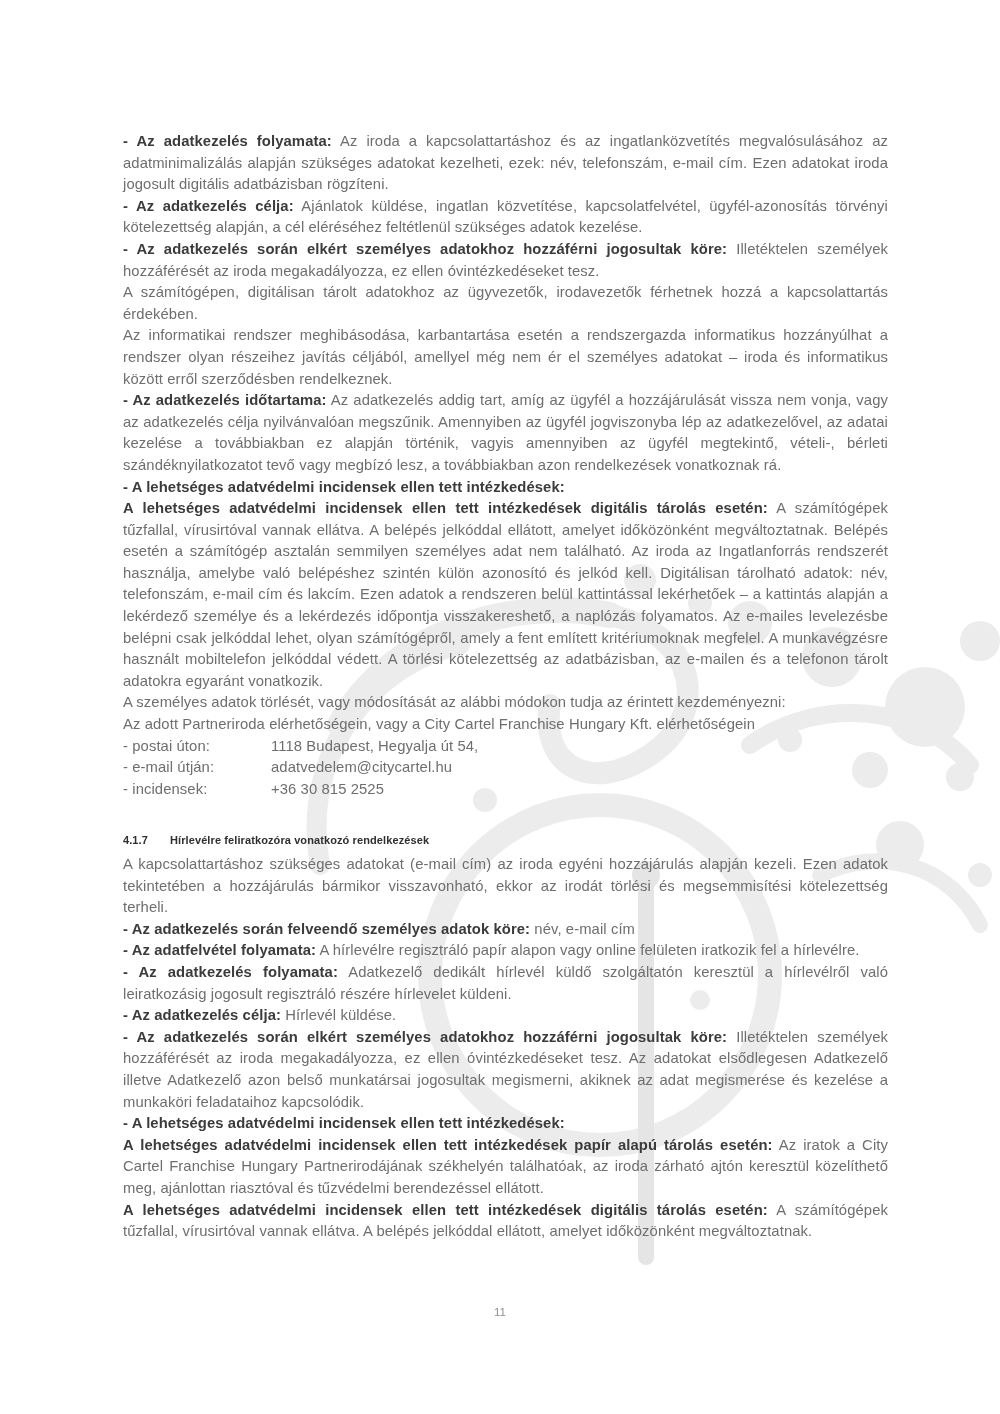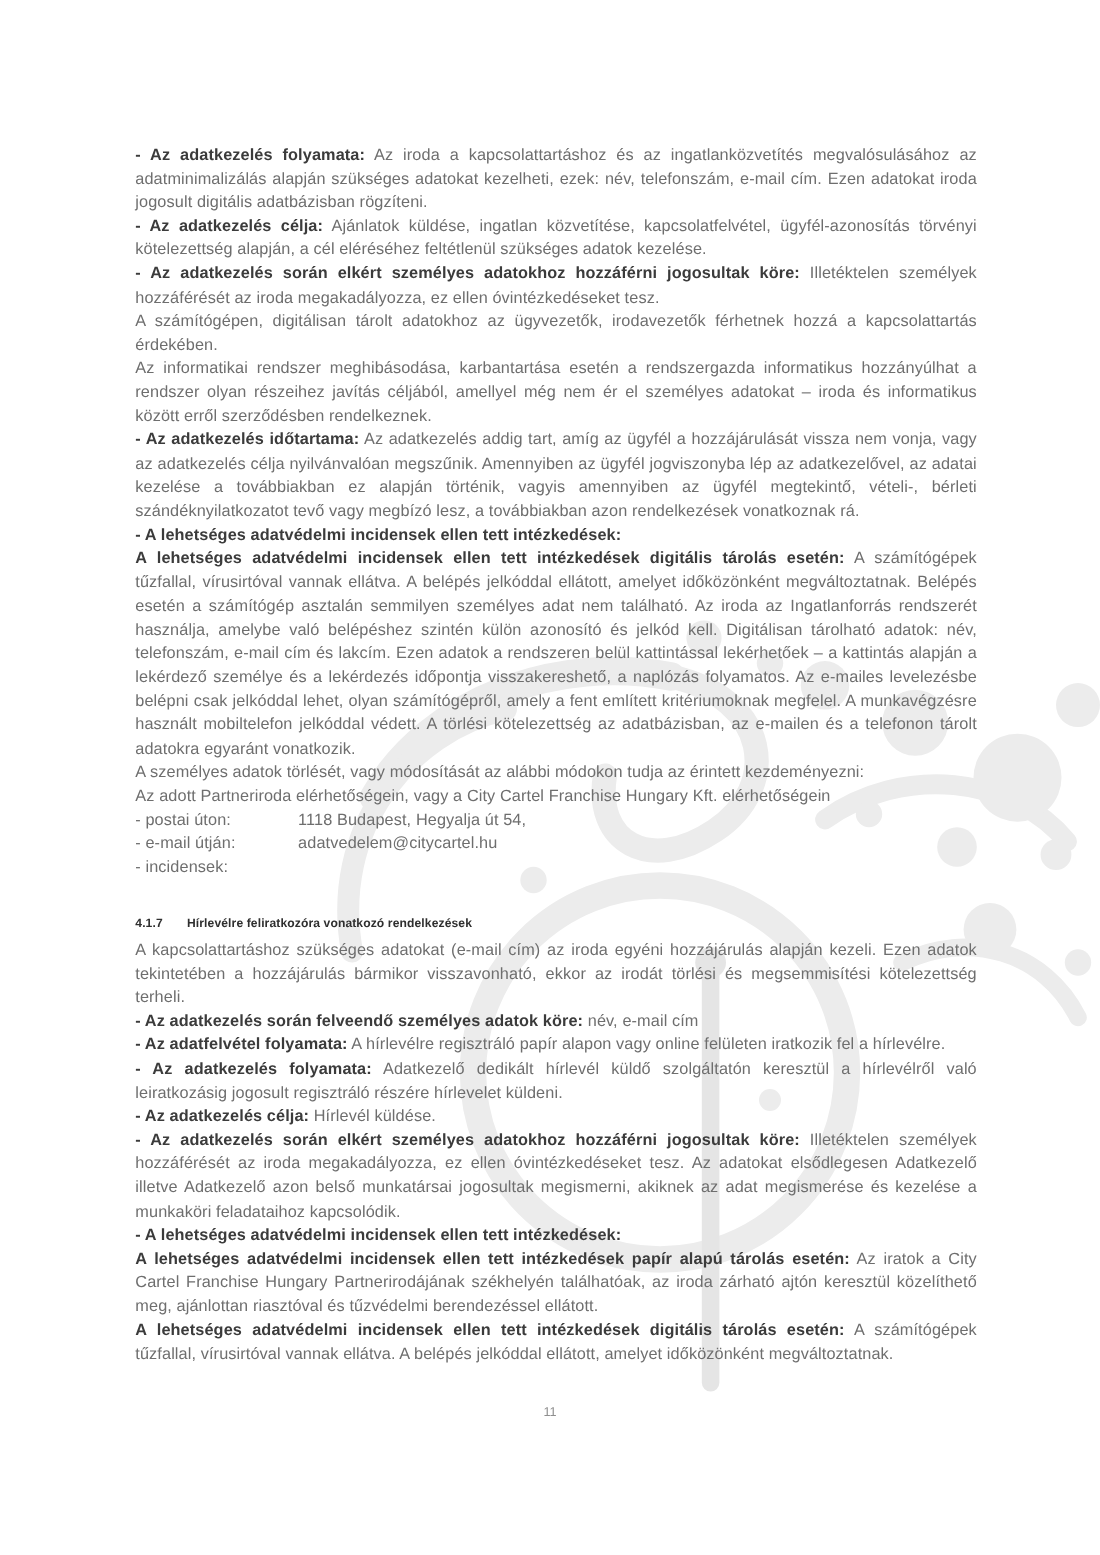--- a/index.html
+++ b/index.html
@@ -59,21 +59,21 @@
     text-align:left;
   }
   .section-number{
     display:inline-block;
     margin-right:22px;
   }
   .pagenum{
     position:absolute;
     left:0;
     right:0;
-    top:1278px;
+    top:1306px;
     text-align:center;
     font-size:11.5px;
     color:#8f8f8f;
     z-index:1;
   }
 </style>
 </head>
 <body>
 
 <div class="page">
@@ -124,20 +124,21 @@
     <div class="contact-row">
       <span class="contact-label">- postai úton:</span>
       <span class="contact-value">1118 Budapest, Hegyalja út 54,</span>
     </div>
     <div class="contact-row">
       <span class="contact-label">- e-mail útján:</span>
       <span class="contact-value">adatvedelem@citycartel.hu</span>
     </div>
     <div class="contact-row">
       <span class="contact-label">- incidensek:</span>
+      <span class="contact-value">+36 30 815 2525</span>
     </div>
 
     <h2 class="section-heading">
       <span class="section-number">4.1.7</span><span>Hírlevélre feliratkozóra vonatkozó rendelkezések</span>
     </h2>
 
     <p class="para"><span>A kapcsolattartáshoz szükséges adatokat (e-mail cím) az iroda egyéni hozzájárulás alapján kezeli. Ezen adatok tekintetében a hozzájárulás bármikor visszavonható, ekkor az irodát törlési és megsemmisítési kötelezettség terheli.</span></p>
     <p class="para"><b>- Az adatkezelés során felveendő személyes adatok köre:</b><span> név, e-mail cím</span></p>
     <p class="para"><b>- Az adatfelvétel folyamata:</b><span> A hírlevélre regisztráló papír alapon vagy online felületen iratkozik fel a hírlevélre.</span></p>
     <p class="para"><b>- Az adatkezelés folyamata:</b><span> Adatkezelő dedikált hírlevél küldő szolgáltatón keresztül a hírlevélről való leiratkozásig jogosult regisztráló részére hírlevelet küldeni.</span></p>

